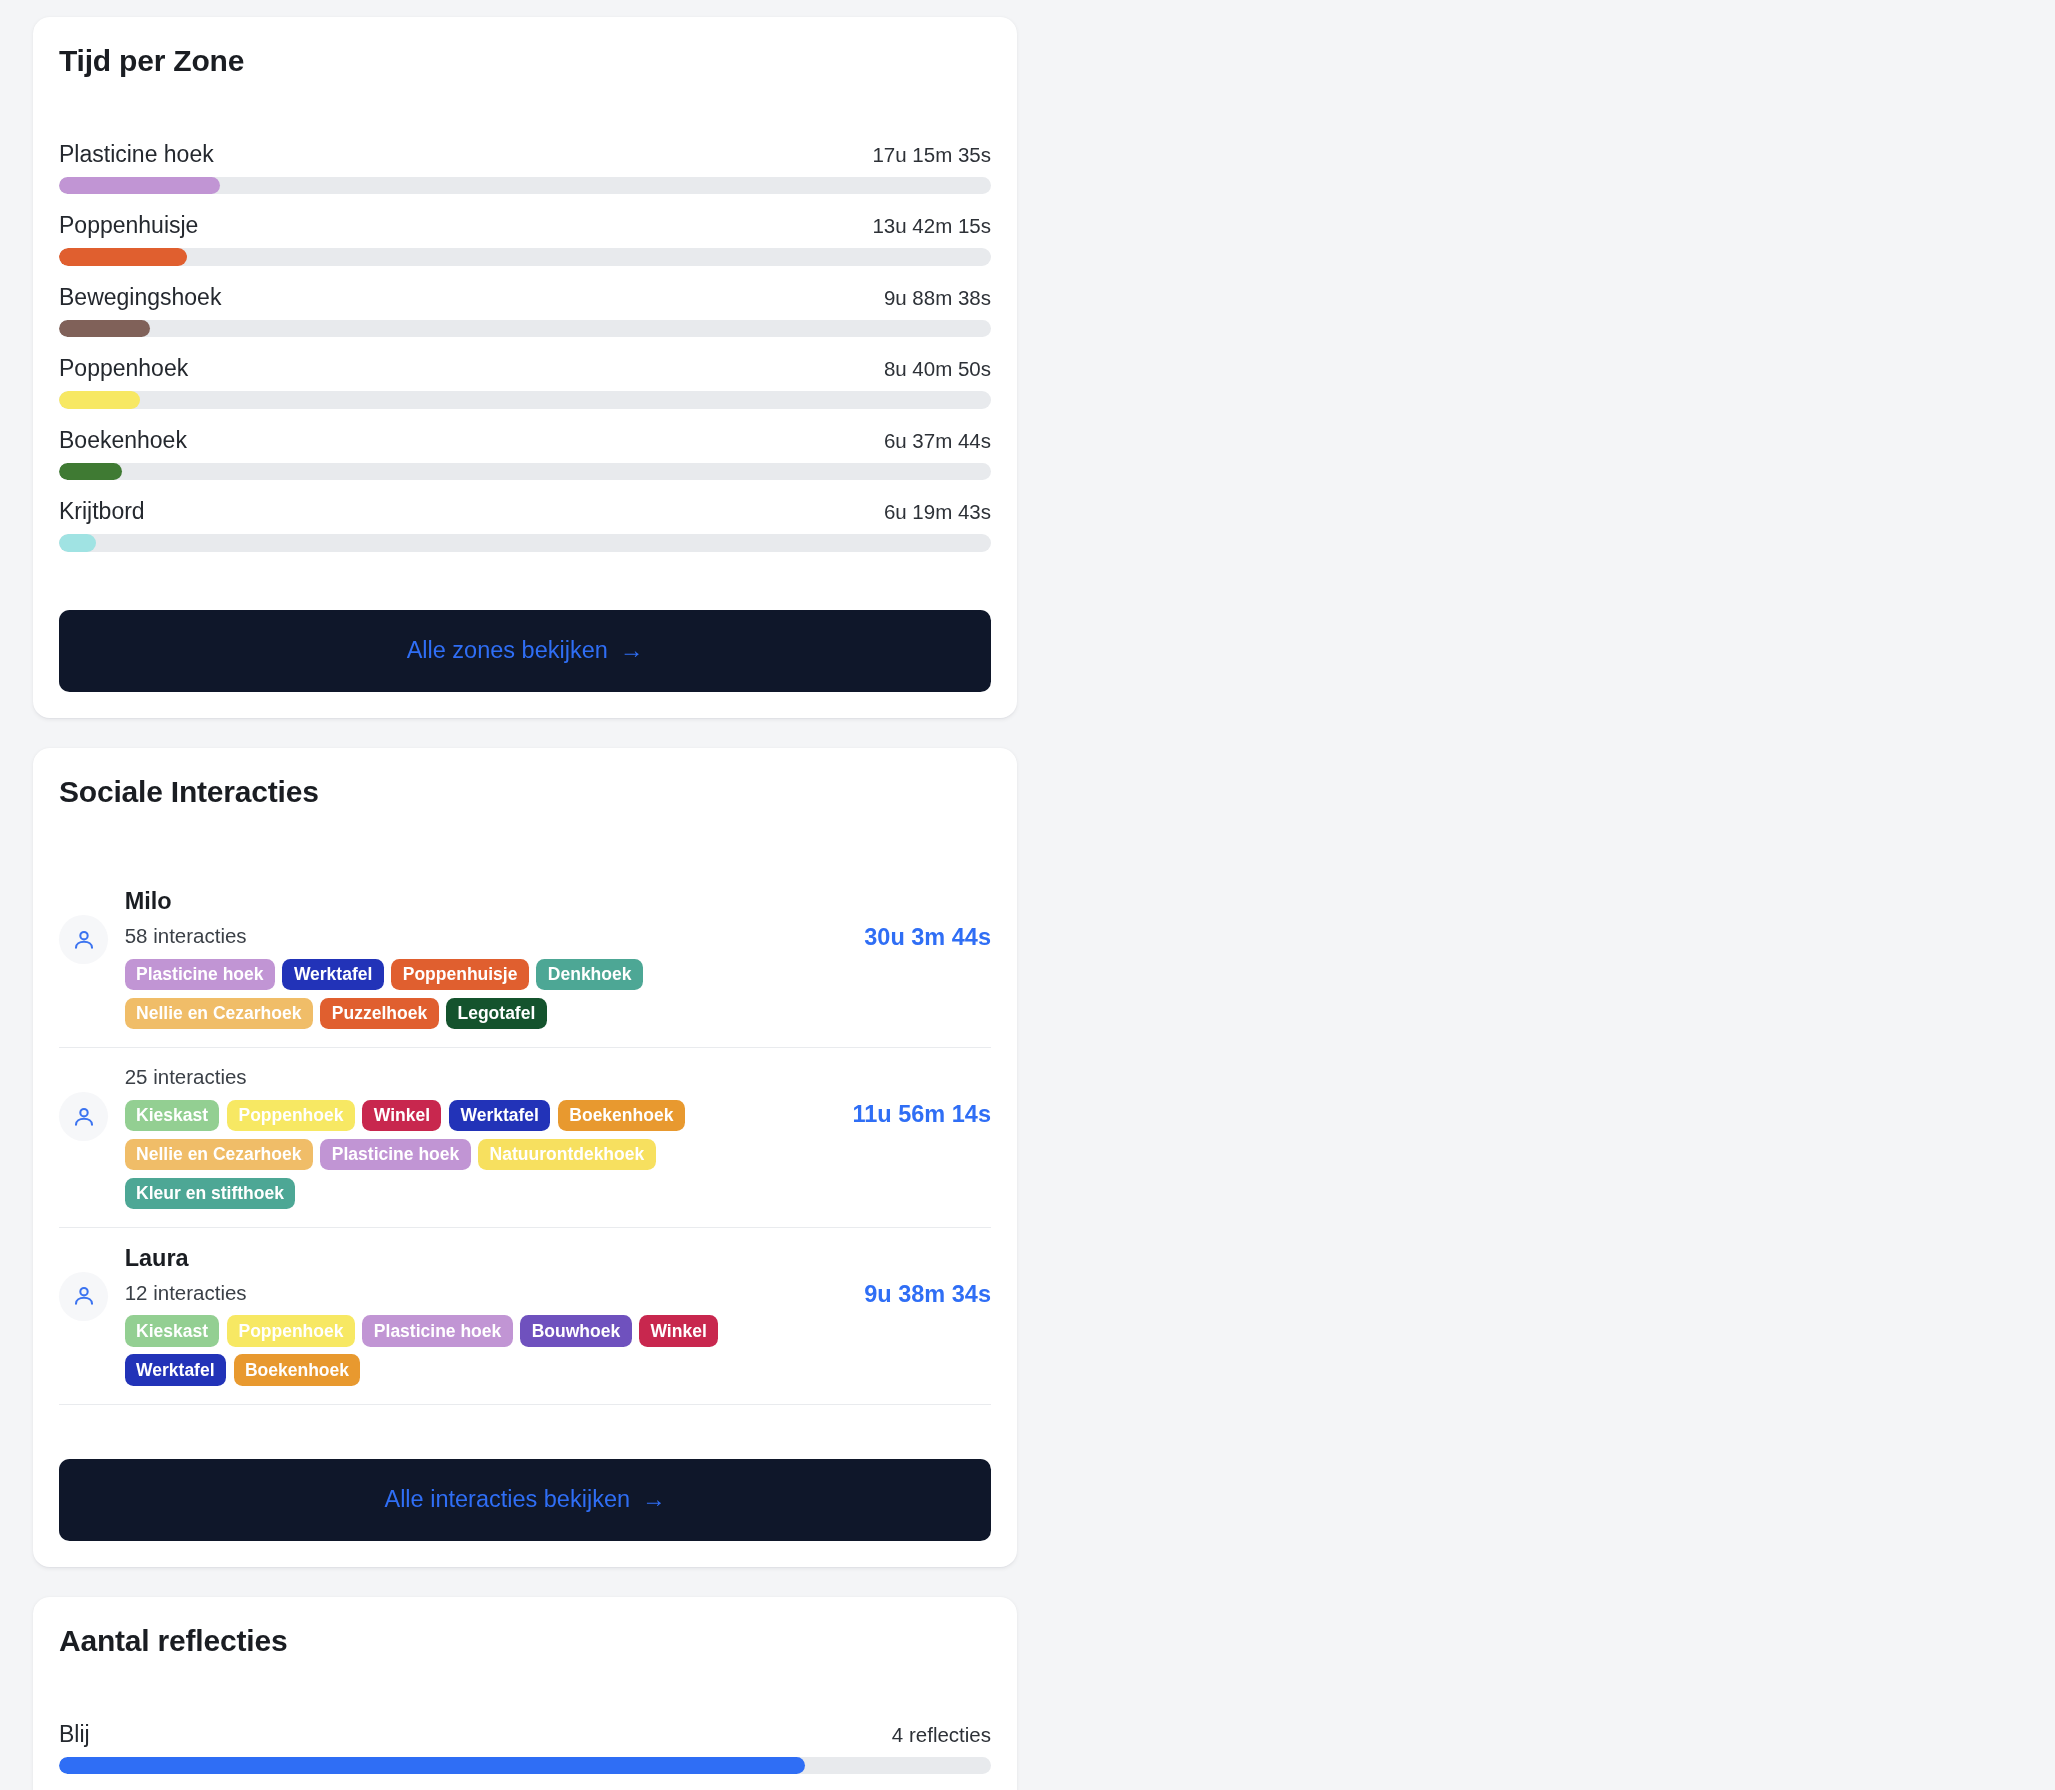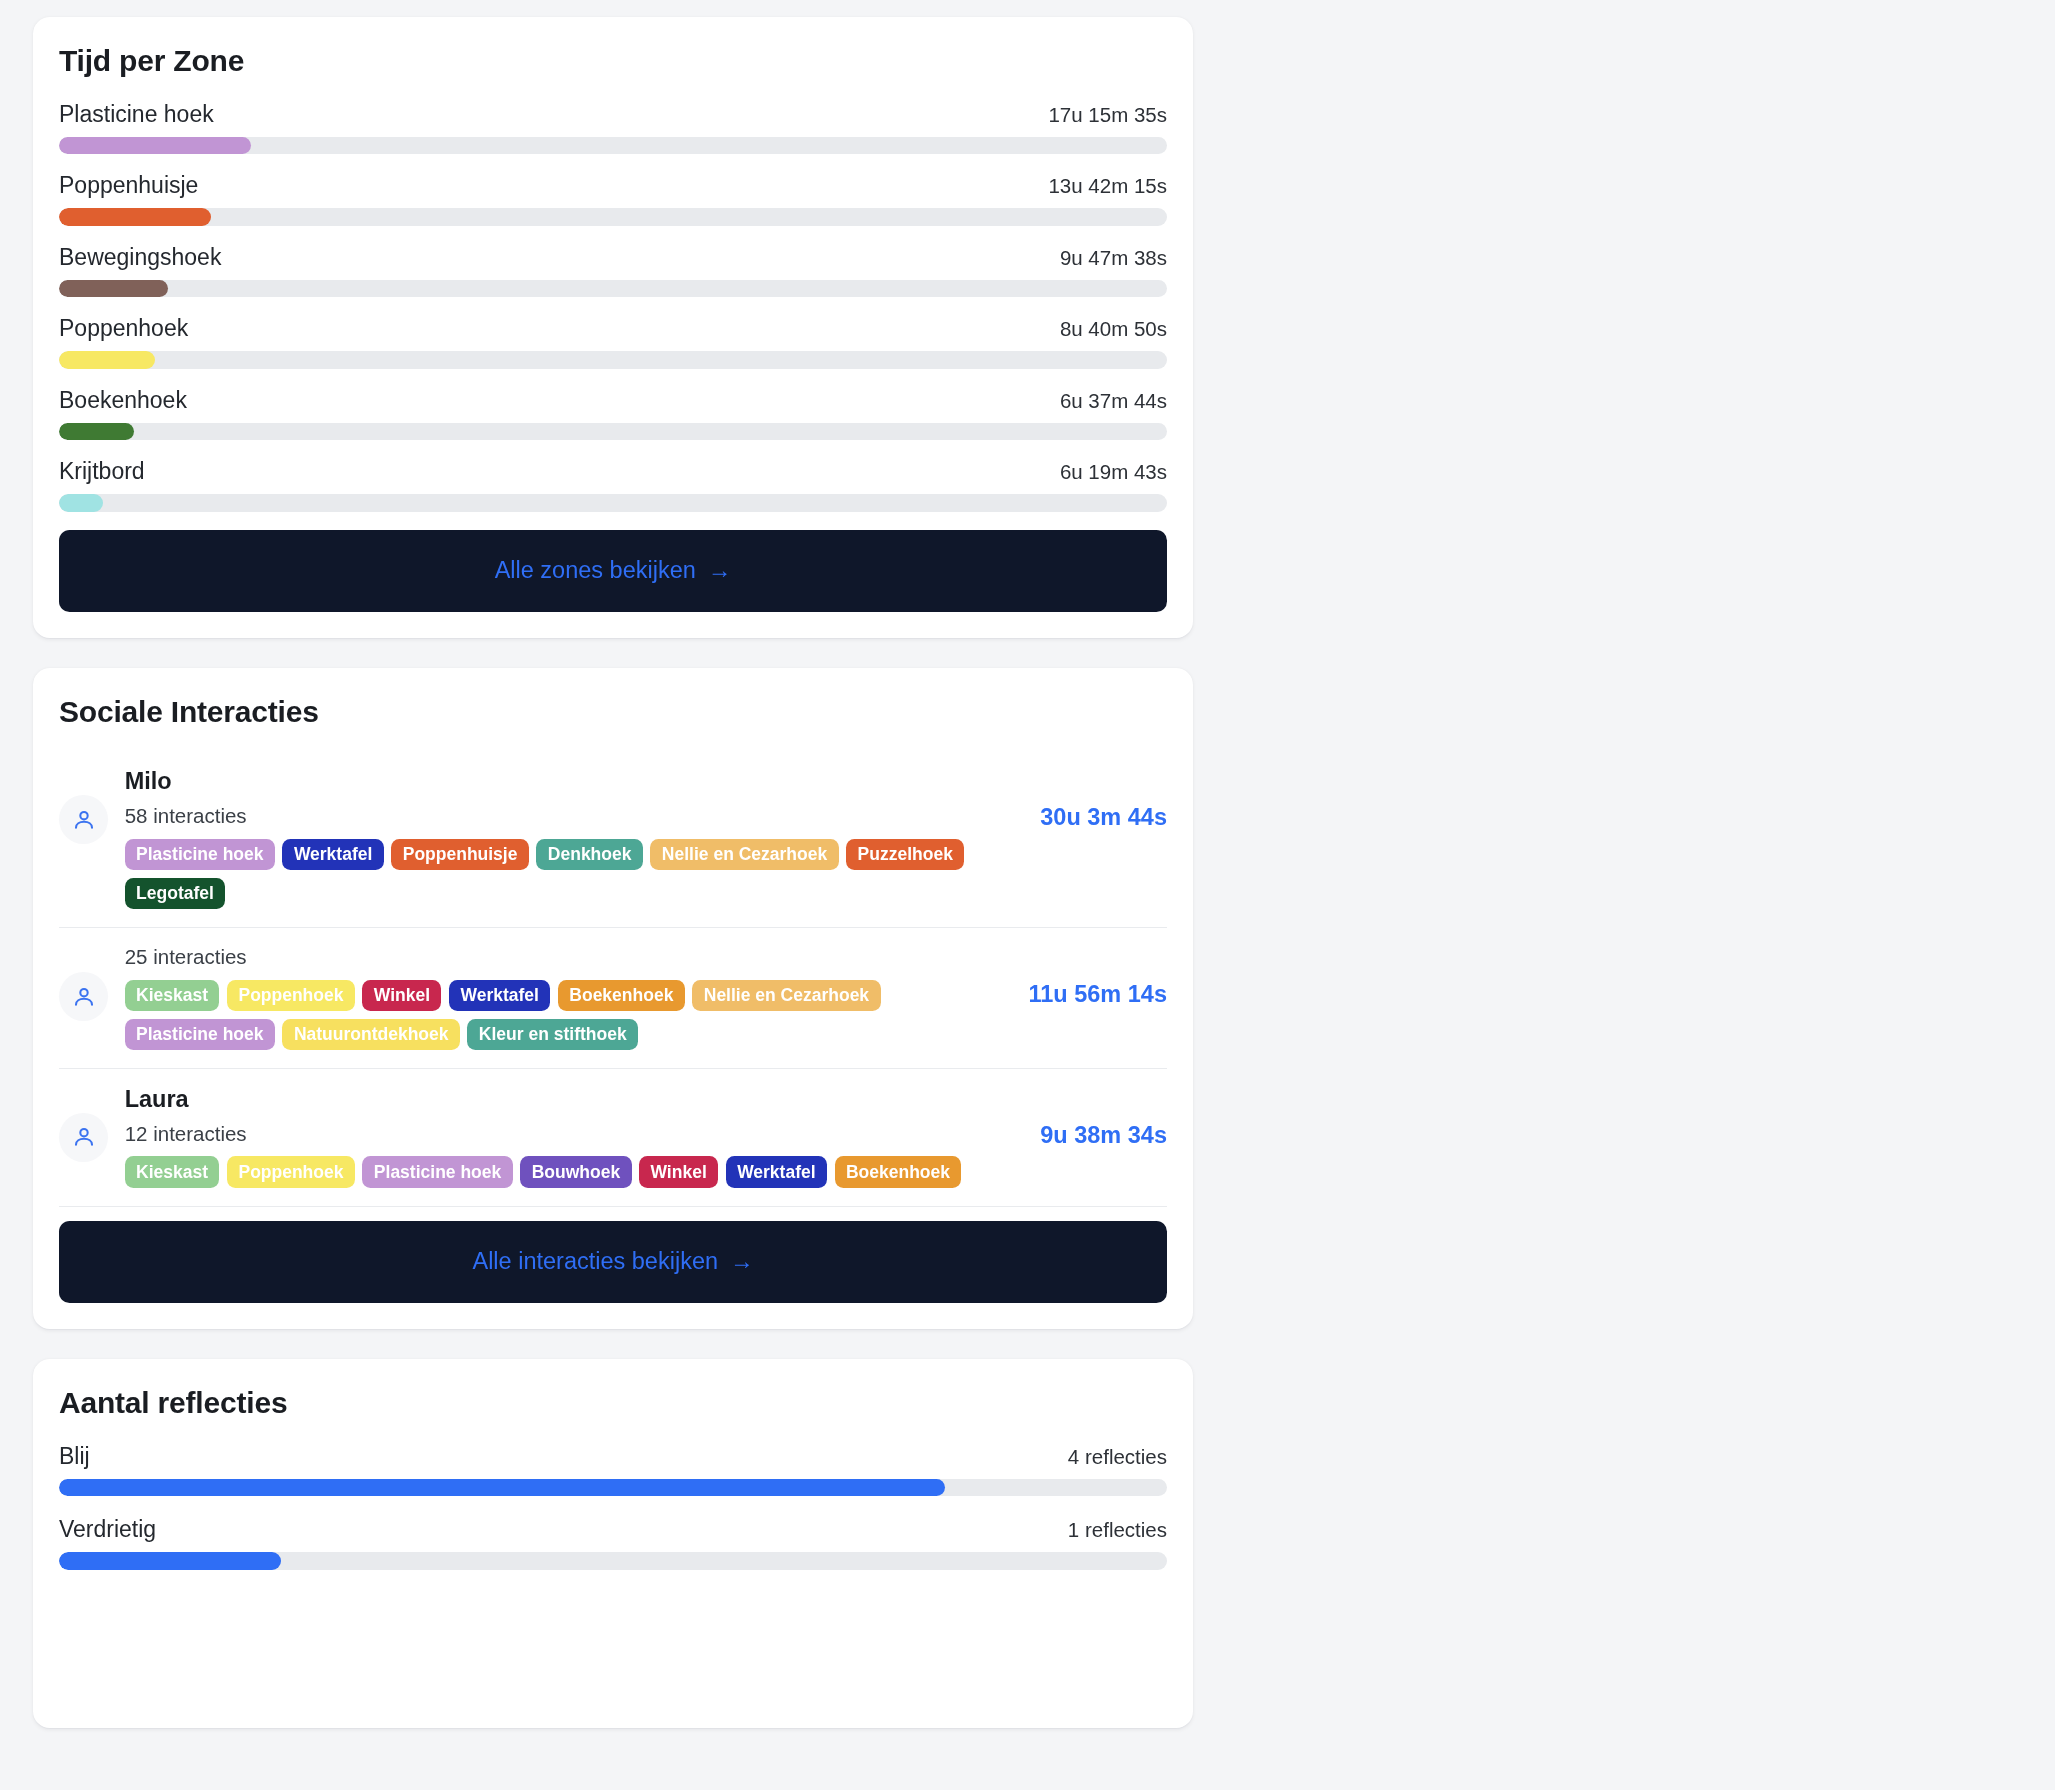--- a/index.html
+++ b/index.html
@@ -20,21 +20,21 @@
     align-content: flex-start;
   }
   .card {
     background: #ffffff;
     border-radius: 16.7px;
     box-shadow: 0 1.5px 4.6px rgba(16,24,40,0.06), 0 0.8px 1.5px rgba(16,24,40,0.04);
     padding: 27px 26px 26px 26px;
     display: flex;
     flex-direction: column;
   }
-  .col-half { width: 1160px; }
+  .col-half { width: 984px; gap: 40px; }
   .card-title {
     font-size: 30px;
     font-weight: bold;
     color: #1a1d22;
     letter-spacing: -0.2px;
     margin-bottom: 23px;
   }
 
   
   .zone-row { margin-bottom: 18px; }
@@ -160,21 +160,21 @@
             <span class="zone-name">Poppenhuisje</span>
             <span class="zone-time">13u 42m 15s</span>
           </div>
           <div class="track">
             <div class="fill" style="width:13.7%;background:#e05f2f;"></div>
           </div>
         </div>
         <div class="zone-row">
           <div class="zone-head">
             <span class="zone-name">Bewegingshoek</span>
-            <span class="zone-time">9u 47m 38s</span>
+            <span class="zone-time">9u 88m 38s</span>
           </div>
           <div class="track">
             <div class="fill" style="width:9.8%;background:#806159;"></div>
           </div>
         </div>
         <div class="zone-row">
           <div class="zone-head">
             <span class="zone-name">Poppenhoek</span>
             <span class="zone-time">8u 40m 50s</span>
           </div>

